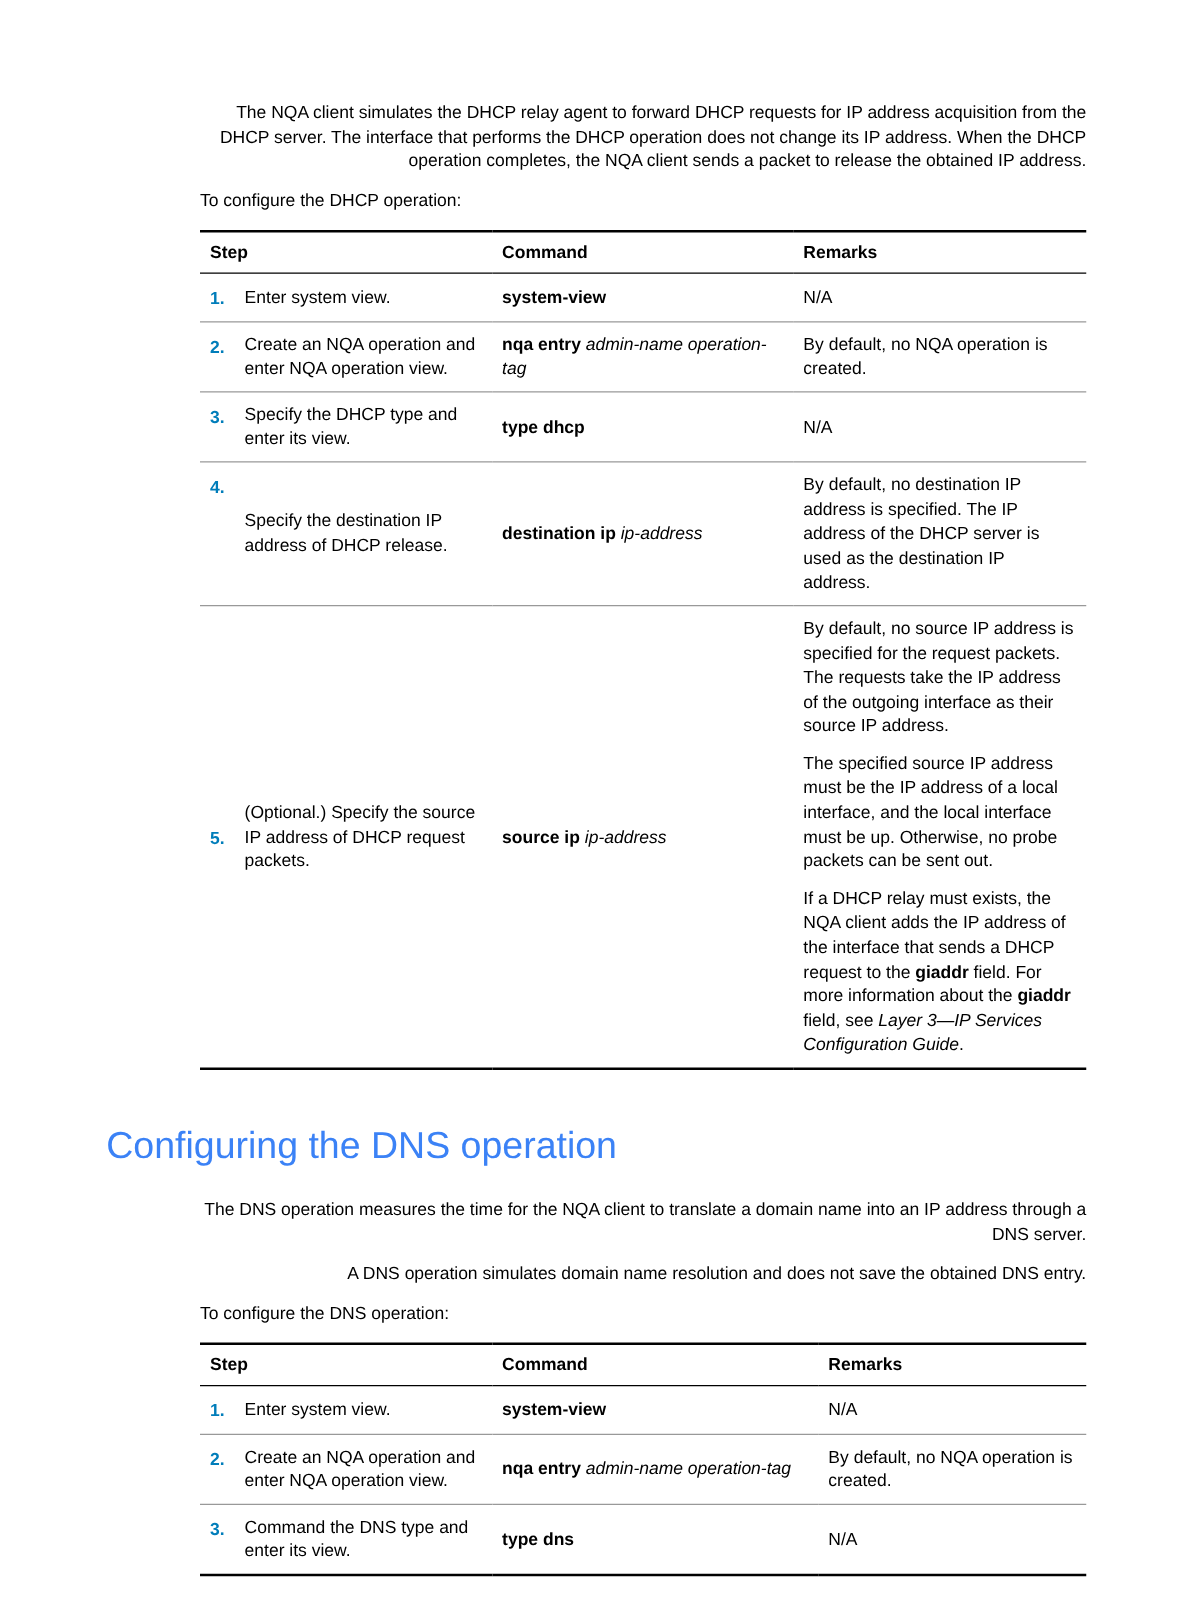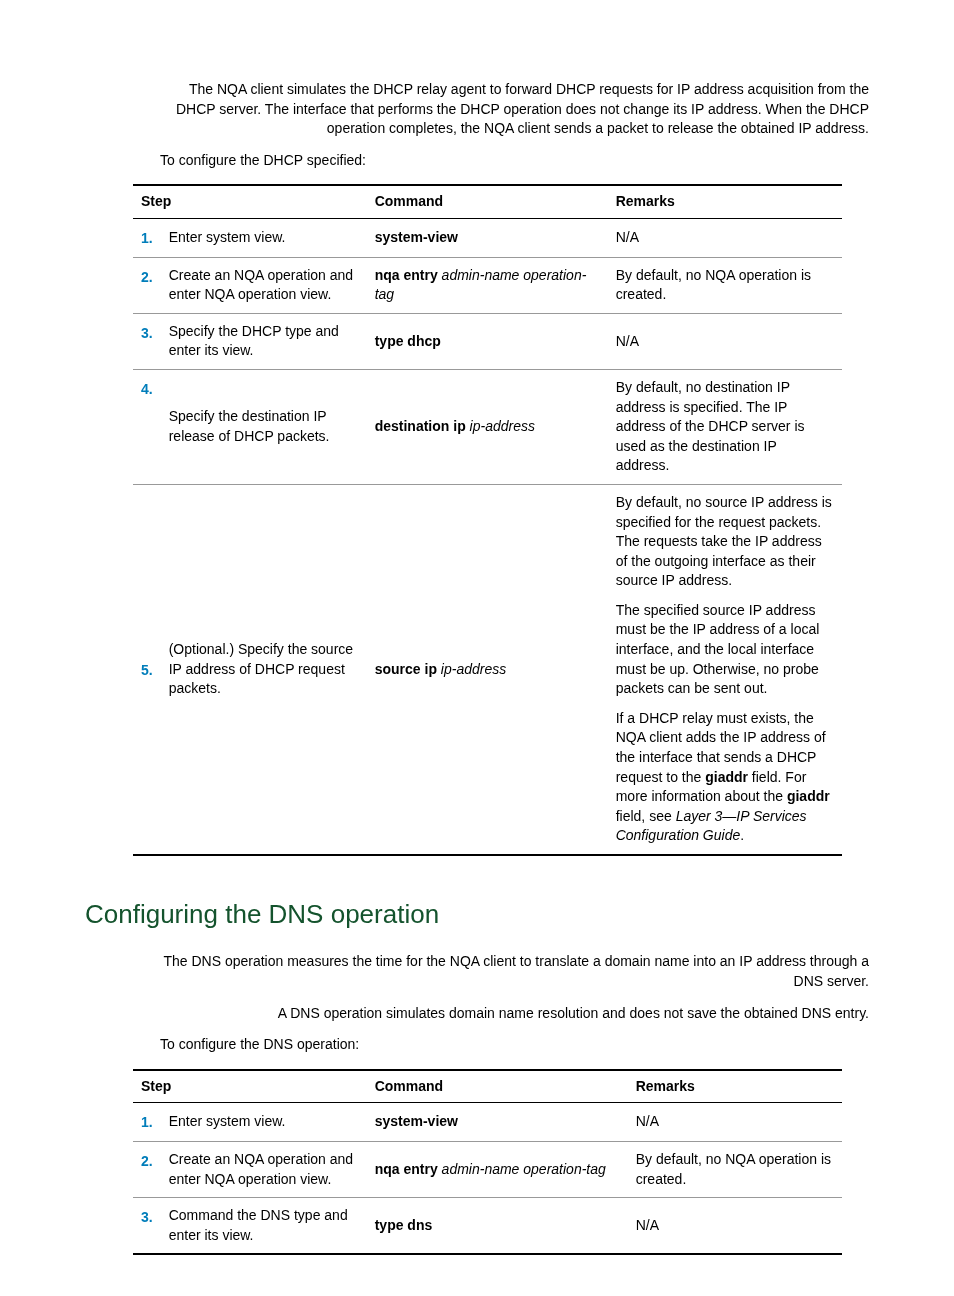--- a/index.html
+++ b/index.html
@@ -17,21 +17,21 @@
       padding-left: 75px;
       text-align: right;
     }
     .config-prompt {
       margin: 0 0 14px 0;
       padding-left: 75px;
     }
     table {
       border-collapse: collapse;
       width: 100%;
-      margin-left: 48px;
+      margin-left: 75px;
       width: calc(100% - 75px);
       margin-bottom: 40px;
     }
     table thead tr {
       border-top: 2px solid #000;
       border-bottom: 1px solid #000;
     }
     table th {
       text-align: left;
       font-weight: bold;
@@ -61,31 +61,31 @@
     }
     .bold { font-weight: bold; }
     .italic { font-style: italic; }
     .remarks-multi p {
       margin: 0 0 10px 0;
     }
     .remarks-multi p:last-child {
       margin: 0;
     }
     h1 {
-      color: #14532d;
+      color: #3b82f6;
       font-weight: normal;
-      font-size: 26px;
+      font-size: 30px;
       margin: 30px 0 20px 0;
     }
   </style>
 </head>
 <body>
 
 <p class="intro-para">The NQA client simulates the DHCP relay agent to forward DHCP requests for IP address acquisition from the DHCP server. The interface that performs the DHCP operation does not change its IP address. When the DHCP operation completes, the NQA client sends a packet to release the obtained IP address.</p>
-<p class="config-prompt">To configure the DHCP specified:</p>
+<p class="config-prompt">To configure the DHCP operation:</p>
 
 <table>
   <thead>
     <tr>
       <th class="step-col" colspan="2">Step</th>
       <th class="command-col">Command</th>
       <th class="remarks-col">Remarks</th>
     </tr>
   </thead>
   <tbody>
@@ -102,21 +102,21 @@
       <td class="remarks-col">By default, no NQA operation is created.</td>
     </tr>
     <tr>
       <td class="step-num">3.</td>
       <td class="action-col">Specify the DHCP type and enter its view.</td>
       <td class="command-col"><span class="bold">type dhcp</span></td>
       <td class="remarks-col">N/A</td>
     </tr>
     <tr>
       <td class="step-num">4.</td>
-      <td class="action-col">Specify the destination IP release of DHCP packets.</td>
+      <td class="action-col">Specify the destination IP address of DHCP release.</td>
       <td class="command-col"><span class="bold">destination ip</span><span class="italic"> ip-address</span></td>
       <td class="remarks-col">By default, no destination IP address is specified. The IP address of the DHCP server is used as the destination IP address.</td>
     </tr>
     <tr>
       <td class="step-num" style="vertical-align: middle;">5.</td>
       <td class="action-col">(Optional.) Specify the source IP address of DHCP request packets.</td>
       <td class="command-col"><span class="bold">source ip</span><span class="italic"> ip-address</span></td>
       <td class="remarks-col remarks-multi">
         <p>By default, no source IP address is specified for the request packets. The requests take the IP address of the outgoing interface as their source IP address.</p>
         <p>The specified source IP address must be the IP address of a local interface, and the local interface must be up. Otherwise, no probe packets can be sent out.</p>

